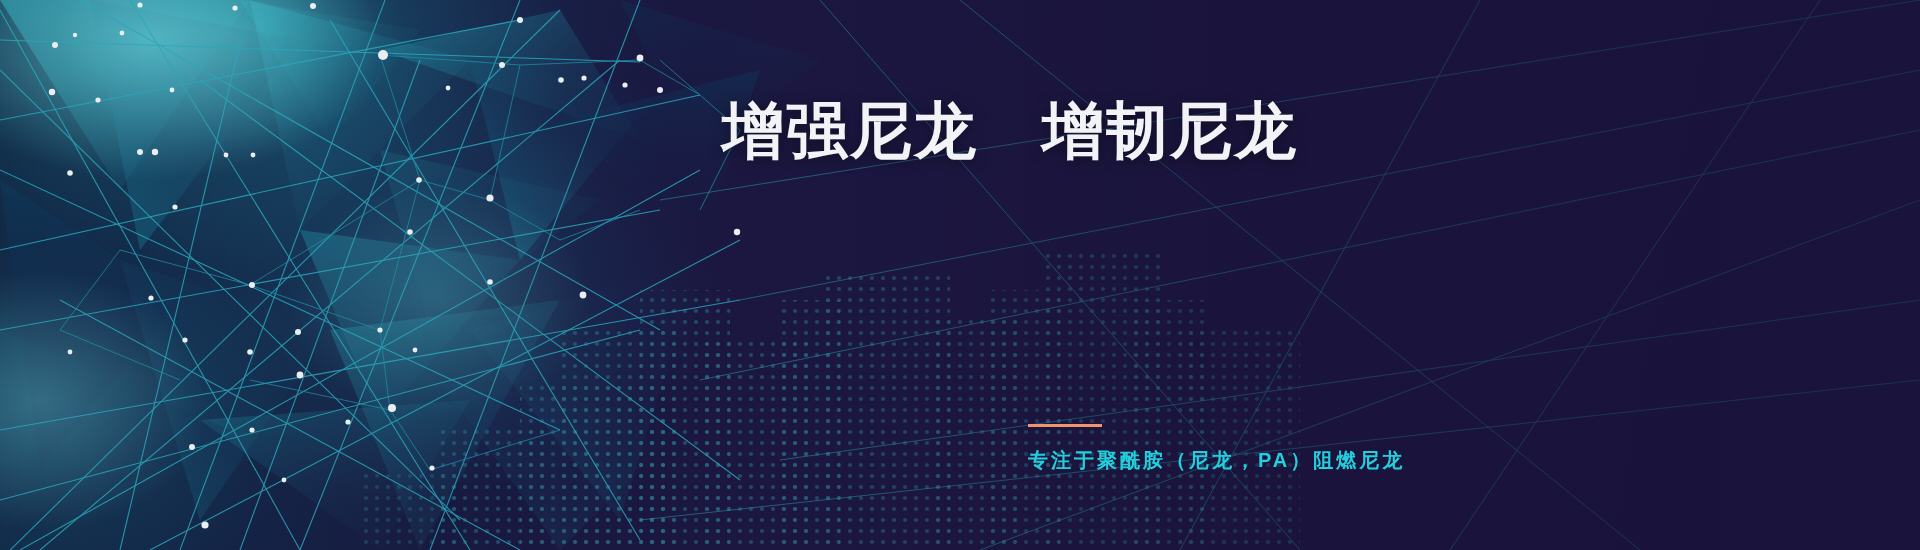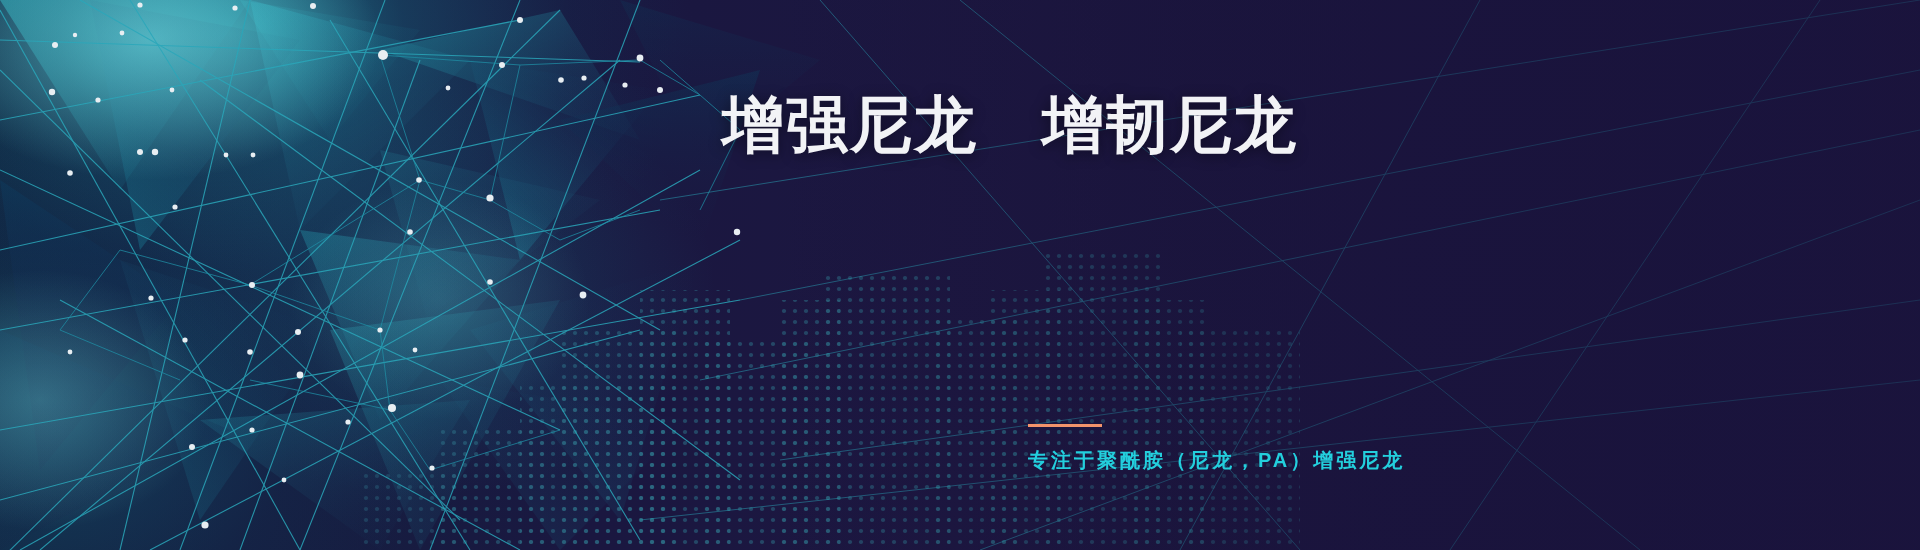--- a/index.html
+++ b/index.html
@@ -42,20 +42,21 @@
     width: 900px;
   }
   .headline {
     color: #f2f3f6;
     font-size: 62px;
     font-weight: 700;
     letter-spacing: 2px;
     line-height: 86px;
     white-space: pre;
     text-shadow: 0 2px 14px rgba(0,0,0,0.45);
+    margin-top: 6px;
   }
   #tagline-wrap {
     position: absolute;
     left: 1028px;
     top: 424px;
     width: 520px;
   }
   #divider {
     width: 74px;
     height: 3px;
@@ -249,16 +250,16 @@
   </svg>
 
   <div class="layer" id="vignette"></div>
 
   <div id="copy">
     <div class="headline">增强尼龙　增韧尼龙</div>
   </div>
 
   <div id="tagline-wrap">
     <div id="divider"></div>
-    <div id="tagline">专注于聚酰胺（尼龙，PA）增强尼龙</div>
+    <div id="tagline">专注于聚酰胺（尼龙，PA）阻燃尼龙</div>
   </div>
 
 </div>
 
 </body></html>

